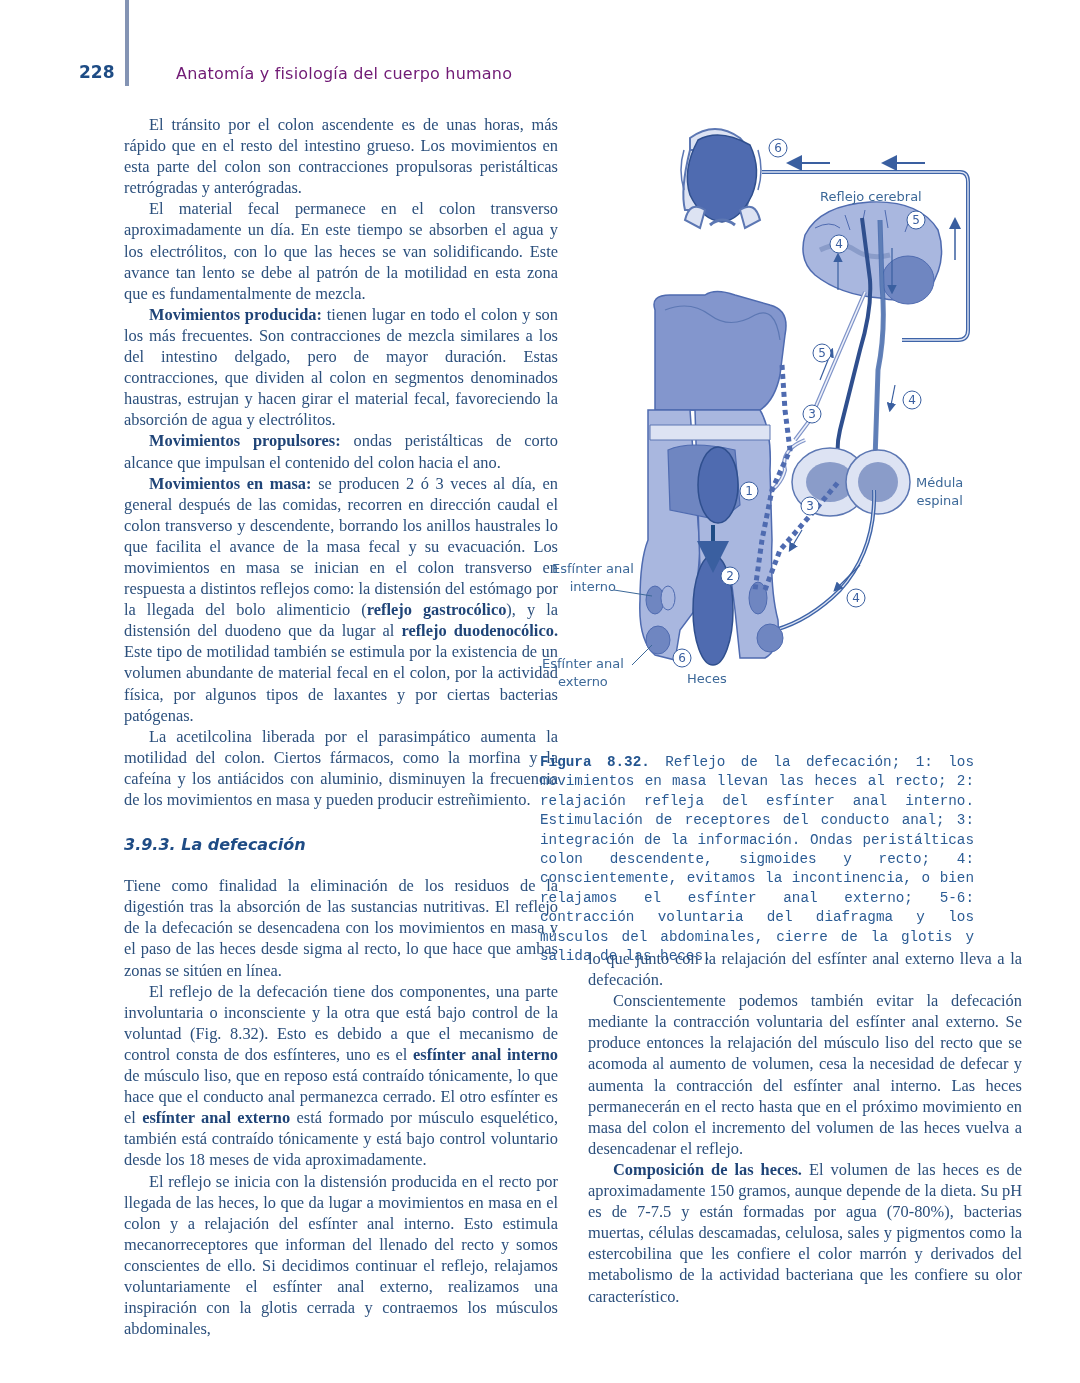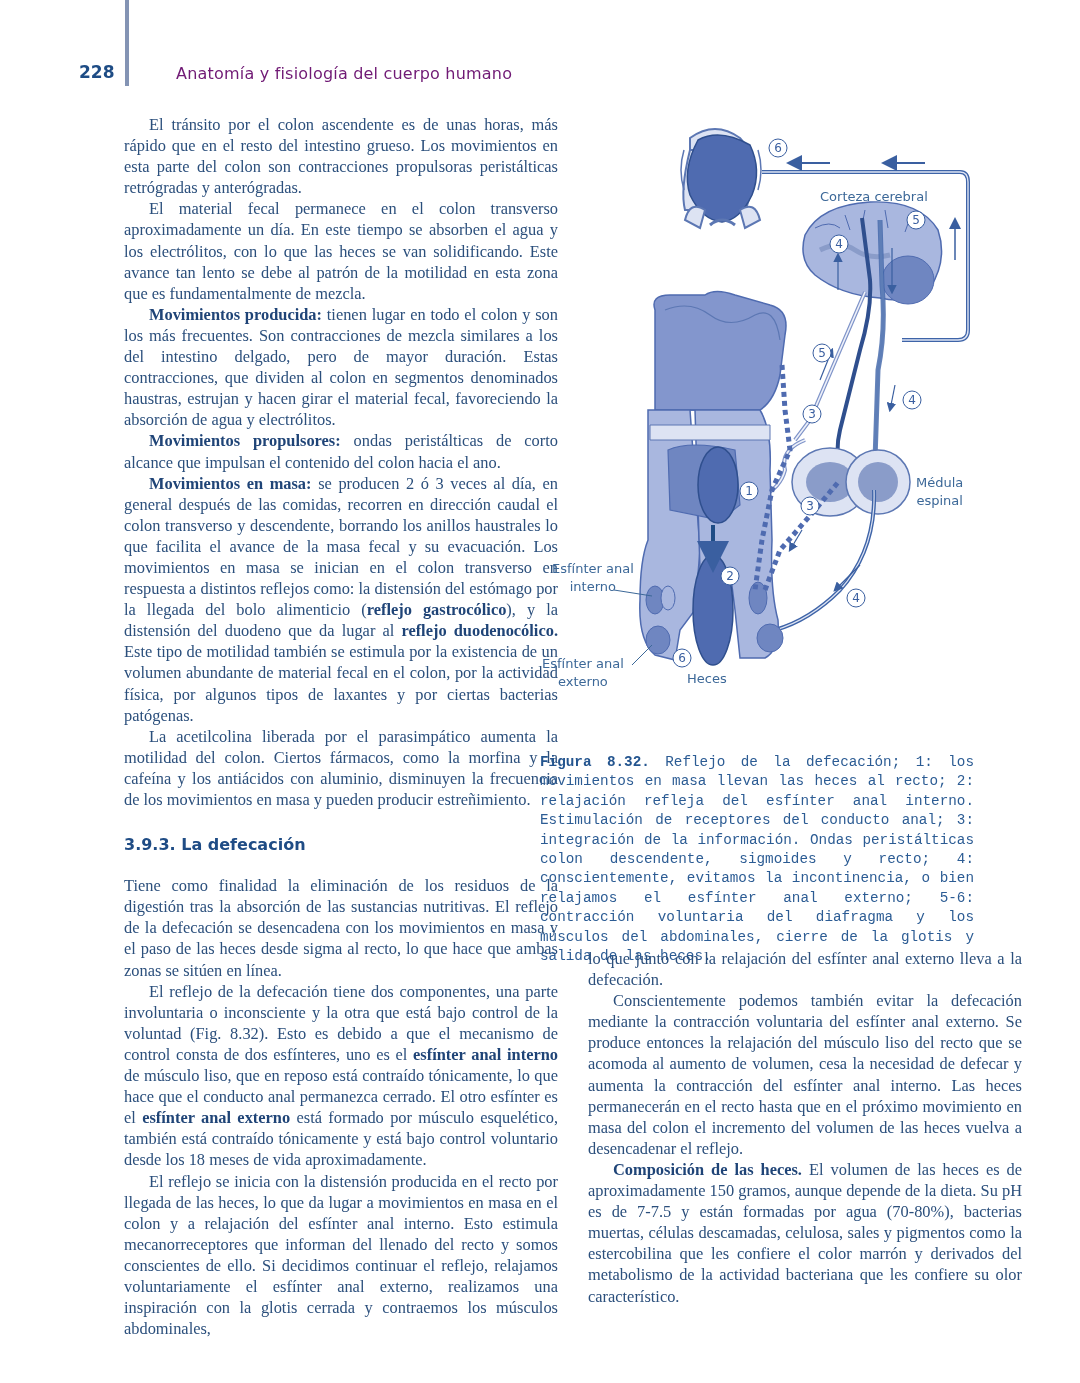--- a/index.html
+++ b/index.html
@@ -10,21 +10,21 @@
   .header-bar { position:absolute; left:125px; top:0; width:4px; height:86px; background:#8494b4; }
   .page-number { position:absolute; left:79px; top:62px; font-size:17px; font-weight:bold; color:#1e4c85; }
   .running-title { position:absolute; left:140px; top:64px; font-size:16px; color:#701a75; letter-spacing:0.2px;margin-left:36px; }
 
   .col { position:absolute; font-size:16.4px; line-height:21.1px; color:#2b4f7c; text-align:justify; }
   .col p { margin:0; text-indent:25px; }
   .col p.noindent { text-indent:0;font-family:Liberation Serif, serif; }
   .col b { color:#1f4477; }
   .left-col { left:76px; top:114px; width:434px; }
   .right-col { left:540px; top:948px; width:434px; }
-  .section-heading { margin:24px 0 20px 0 !important; text-indent:0 !important; font-size:16px; font-weight:bold; color:#1f4c85; font-family:"DejaVu Sans", sans-serif; }
+  .section-heading { margin:24px 0 20px 0 !important; text-indent:0 !important; font-size:16px; font-weight:bold; color:#1f4c85; font-family:"DejaVu Sans", sans-serif;font-style:italic; }
 
   .figure { position:absolute; left:540px; top:110px; width:440px; height:600px; }
   .fig-label { position:absolute; font-family:"DejaVu Sans", sans-serif; font-size:13px; color:#3c6898; line-height:18px; text-align:center; }
 
   .caption { position:absolute; left:540px; top:753px; width:434px; font-family:Liberation Mono, monospace; font-size:14.3px; line-height:19.4px; color:#2c5c94; text-align:justify; }
   .caption b { color:#24558f; }
 </style>
 </head>
 <body>
 
@@ -163,21 +163,21 @@
           <circle cx="316" cy="488" r="9" fill="#fff" stroke="#3a5fa0"></circle>
           <text x="316" y="492">4</text>
         </g>
       <g>
           <circle cx="142" cy="548" r="9" fill="#fff" stroke="#3a5fa0"></circle>
           <text x="142" y="552">6</text>
         </g>
     </g>
   </svg>
 
-  <div class="fig-label" style="left:280px; top:78px;">Corteza cerebral</div>
+  <div class="fig-label" style="left:280px; top:78px;">Reflejo cerebral</div>
   <div class="fig-label" style="left:376px; top:364px;">
     <div>Médula</div>
     <div>espinal</div>
   </div>
   <div class="fig-label" style="left:12px; top:450px;">
     <div>Esfínter anal</div>
     <div>interno</div>
   </div>
   <div class="fig-label" style="left:2px; top:545px;">
     <div>Esfínter anal</div>

